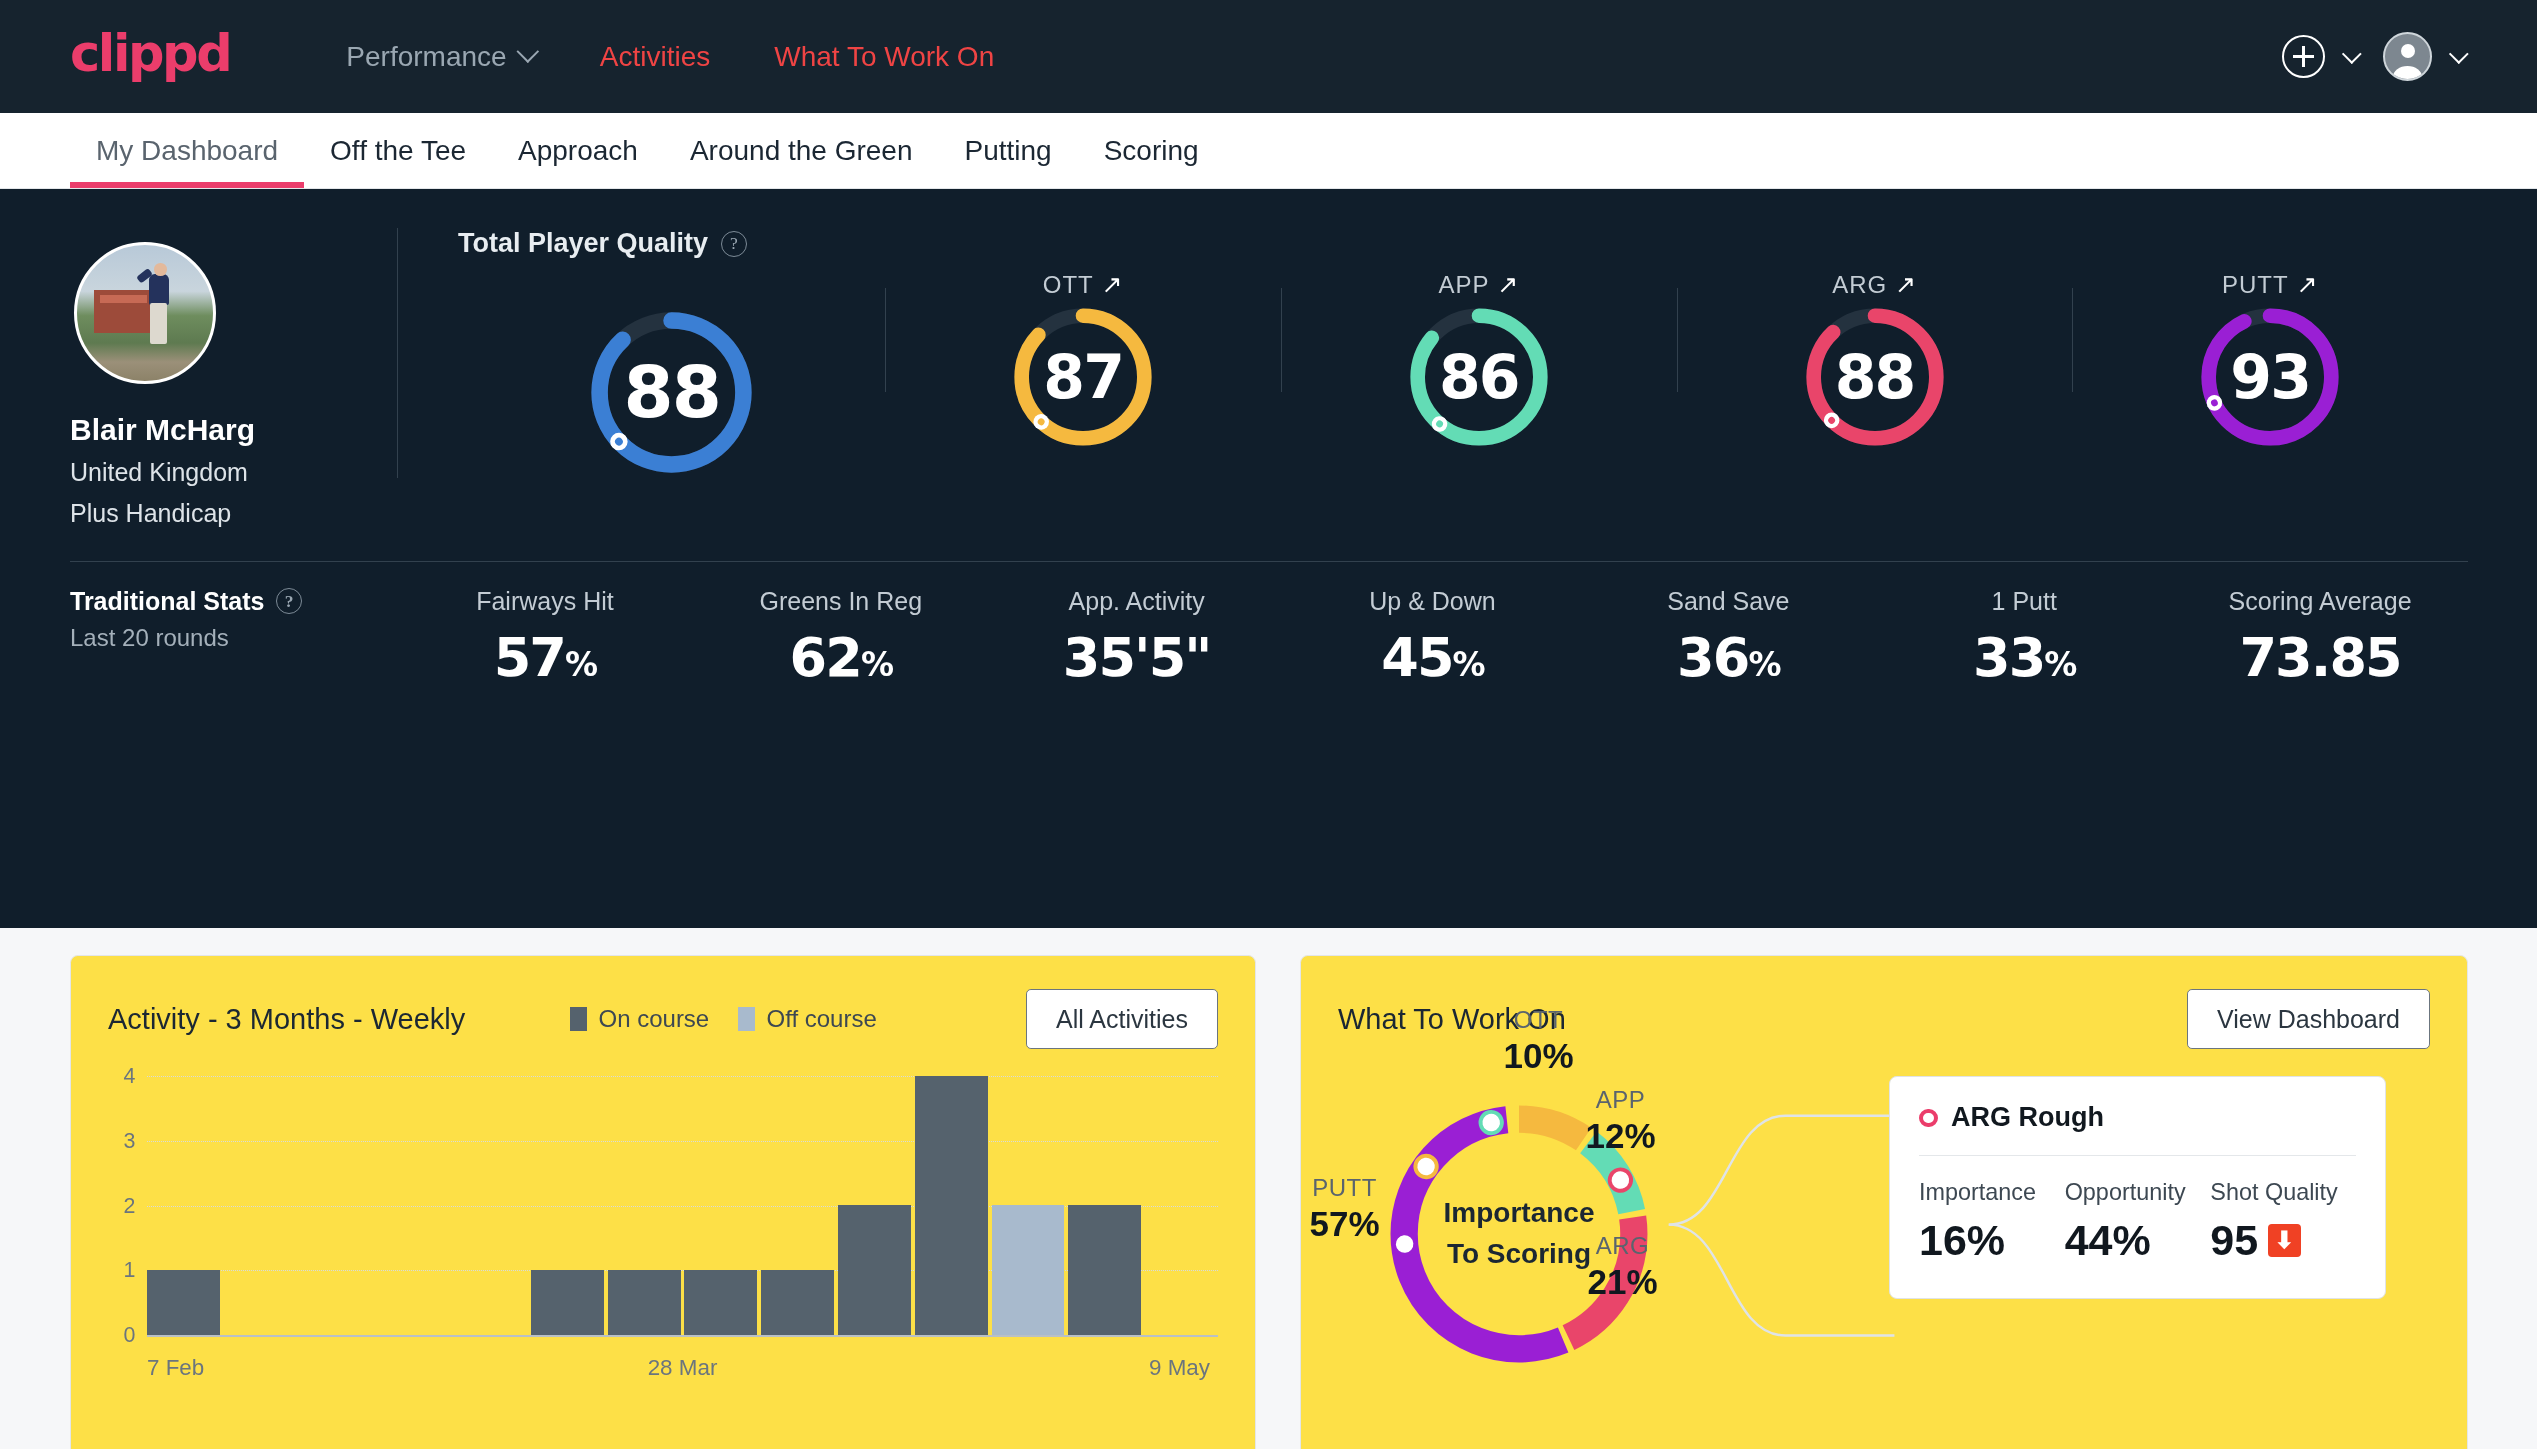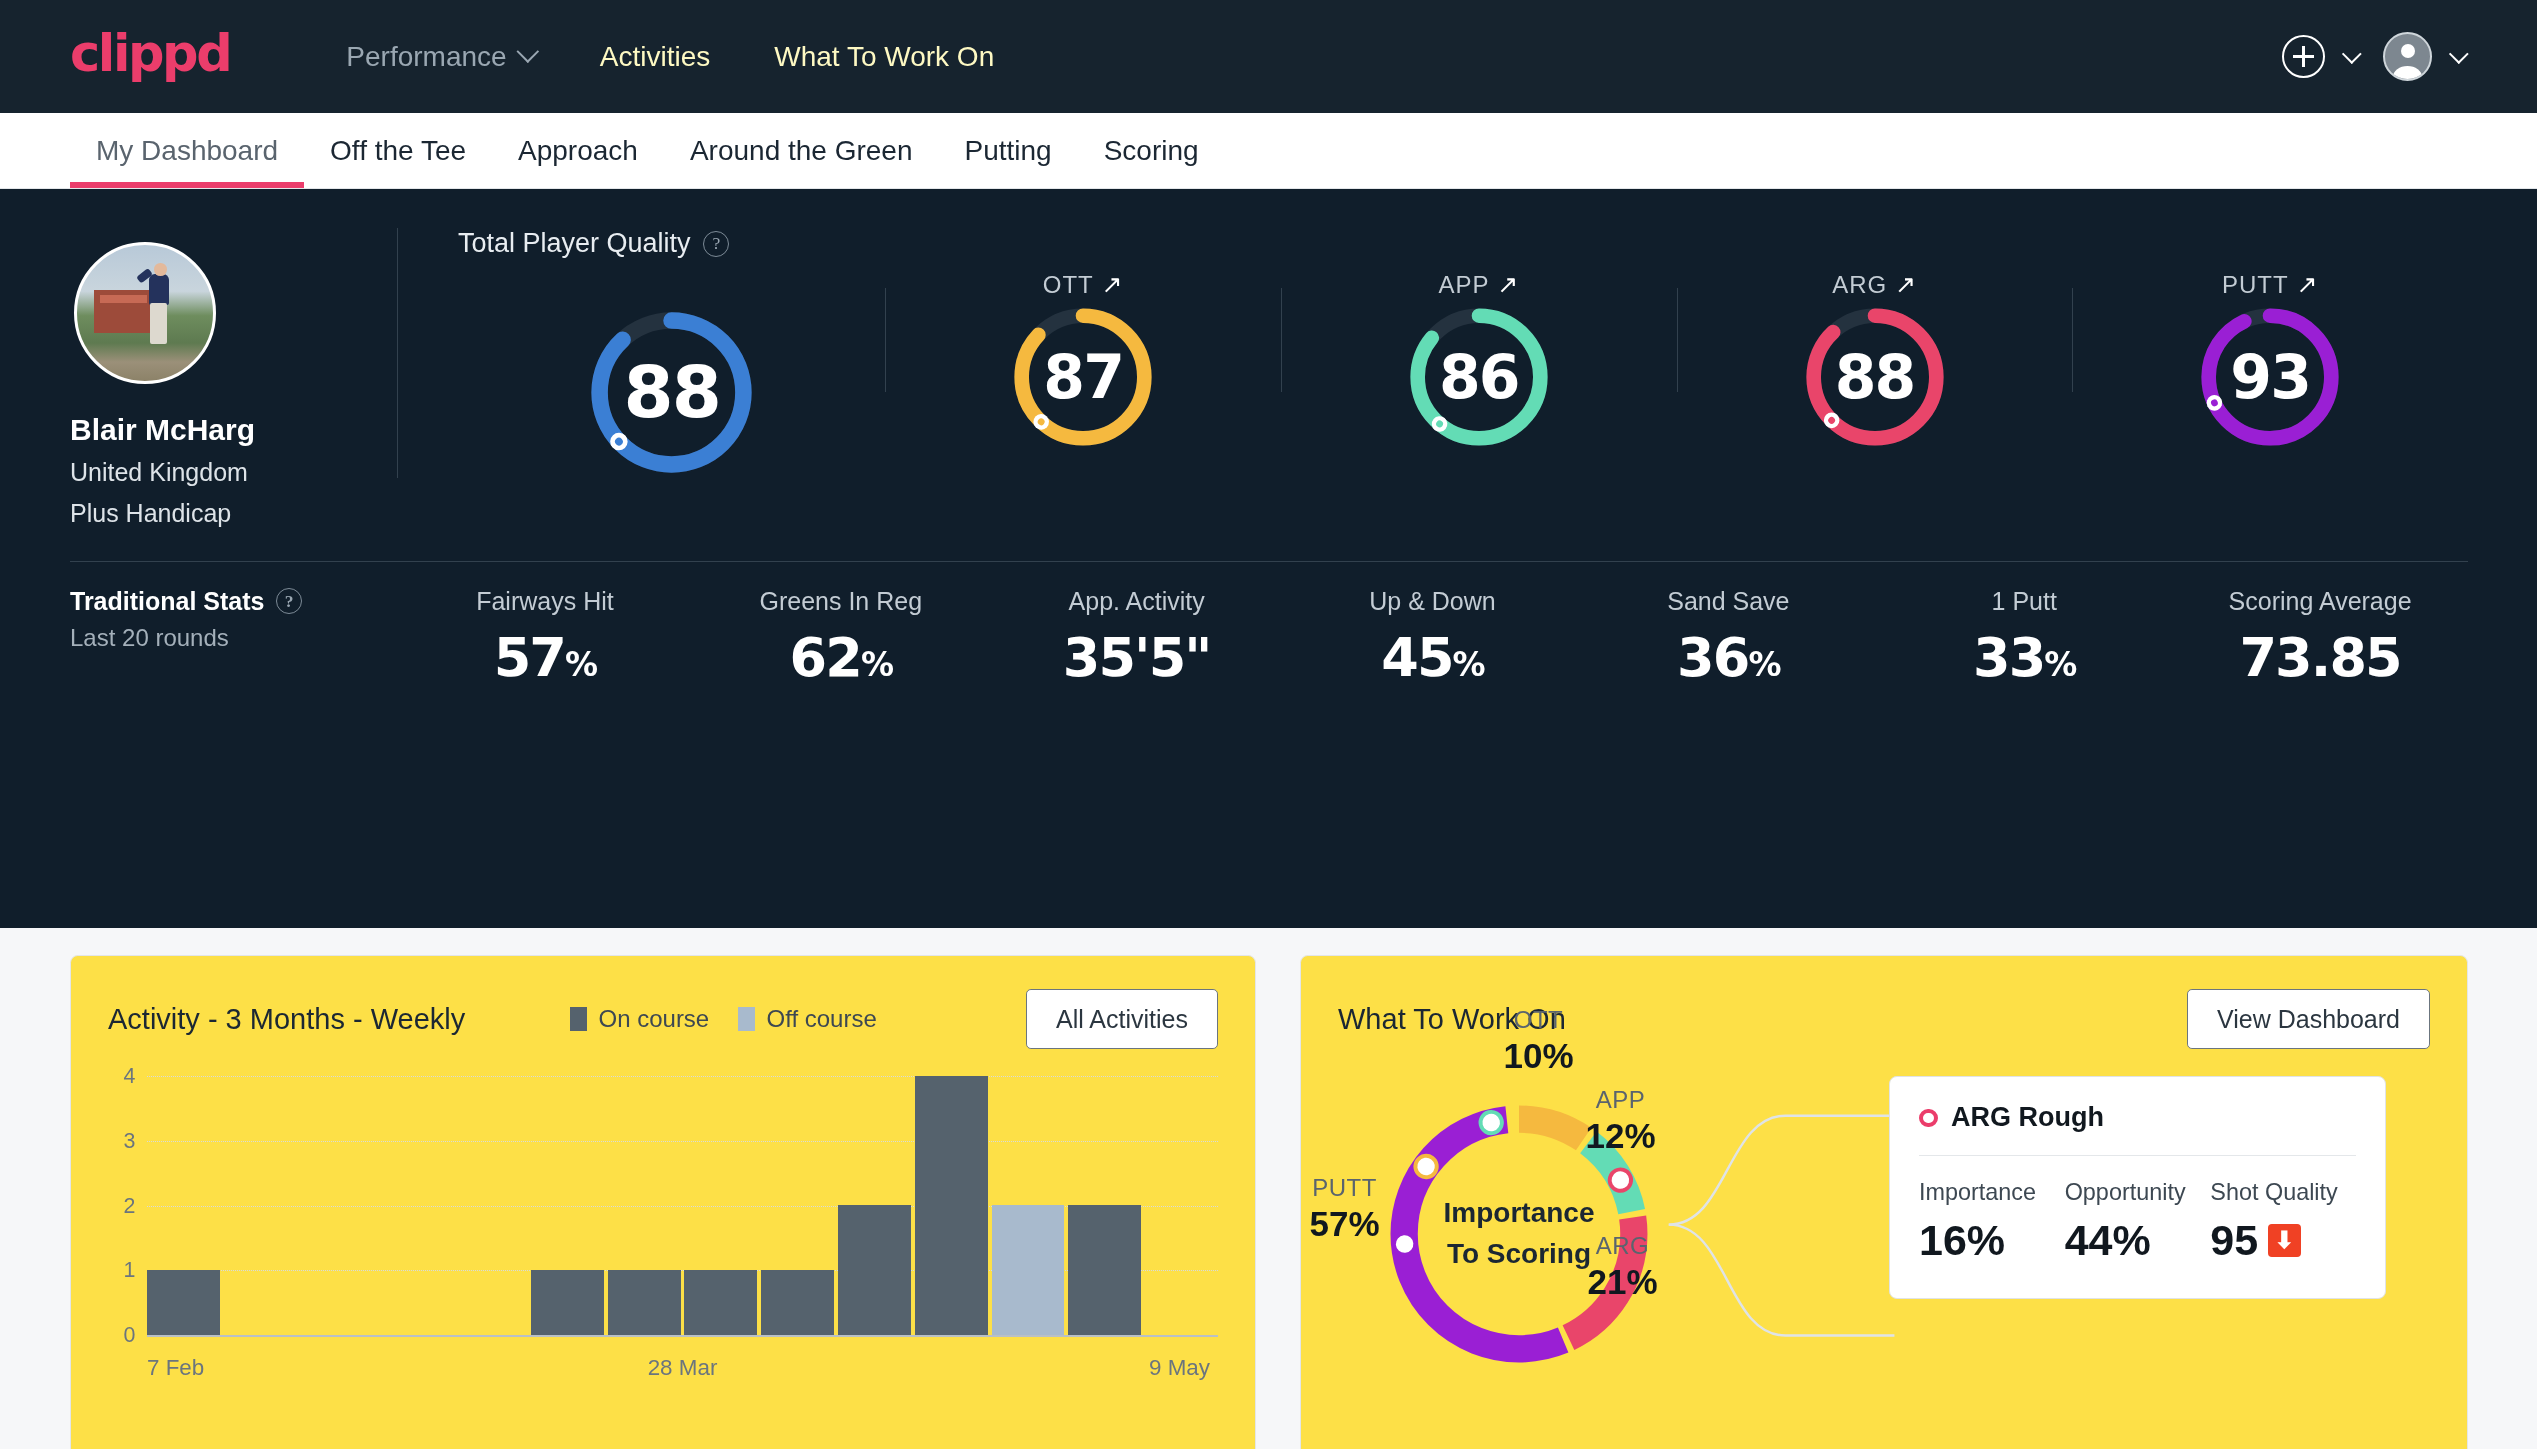--- a/index.html
+++ b/index.html
@@ -26,21 +26,21 @@
     color: #eb3d6b;
     letter-spacing: -2.4px;
     font-family: "DejaVu Sans", sans-serif;
     margin-right: 84px;
     line-height: 1;
     padding-bottom: 5.8px;
   }
   .nav-links { display: flex; align-items: center; gap: 0; }
   .nav-link {
     font-size: 28px;
-    color: #fef9c3;
+    color: #ef4444;
     padding: 0 32px;
     display: flex;
     align-items: center;
     gap: 13.6px;
     cursor: pointer;
     white-space: nowrap;
   }
   .nav-link.muted { color: #9aa7b2; }
   .chev {
     display: inline-block;
@@ -125,21 +125,21 @@
   .av-bldg::after{content:""; position:absolute; left:5.8px; top:5.8px; width:47px; height:7.8px; background:#c76a55;}
   .av-person-body { position:absolute; left:72px; top:29px; width:20.4px; height:31px; background:#24325c; border-radius:5.8px 5.8px 1.9px 1.9px;}
   .av-person-head { position:absolute; left:77px; top:18.5px; width:12.7px; height:12.7px; border-radius:50%; background:#e3b99b;}
   .av-person-legs { position:absolute; left:73px; top:58px; width:17.5px; height:41px; background:#ddd9cf; border-radius:1.9px;}
   .av-person-arm { position:absolute; left:60px; top:27px; width:14.6px; height:7.8px; background:#24325c; transform: rotate(-38deg); border-radius:2.9px;}
   .name { font-size: 30px; font-weight: 700; color: #ffffff; margin-top: 29px; }
   .sub { font-size: 25px; color: #dde3e8; margin-top: 11.7px; }
 
   .tpq-wrap { flex: 1; border-left: 1px solid #32414e; padding-left: 60px; }
   .tpq-head { display: flex; align-items: center; gap: 12.7px; margin-bottom: 11.7px; }
-  .tpq-title { font-size: 27px; color: #e8edf1; }
+  .tpq-title { font-size: 27px; color: #e8edf1; font-weight: bold; }
   .qmark {
     width: 26px; height: 26px; border-radius: 50%;
     border: 1.9px solid #7d8b97; color: #9aa7b2;
     font-size: 17.5px; display:flex; align-items:center; justify-content:center;
     cursor: pointer; font-family: "Liberation Serif", serif;
   }
   .gauges { display: flex; align-items: flex-start; }
   .gauge-cell {
     flex: 1;
     display: flex; flex-direction: column; align-items: center;

